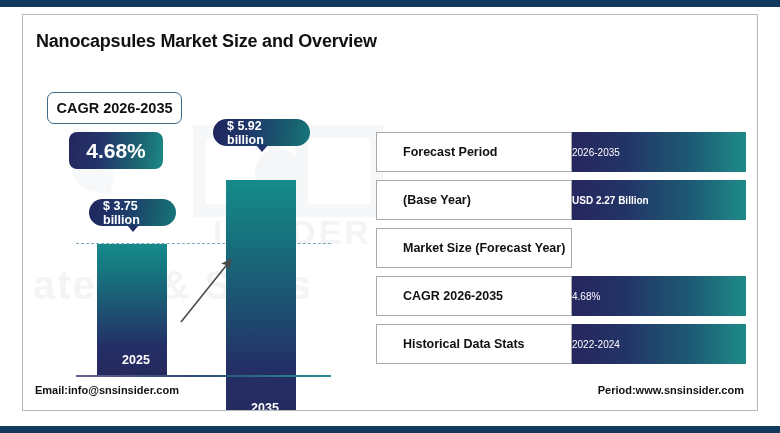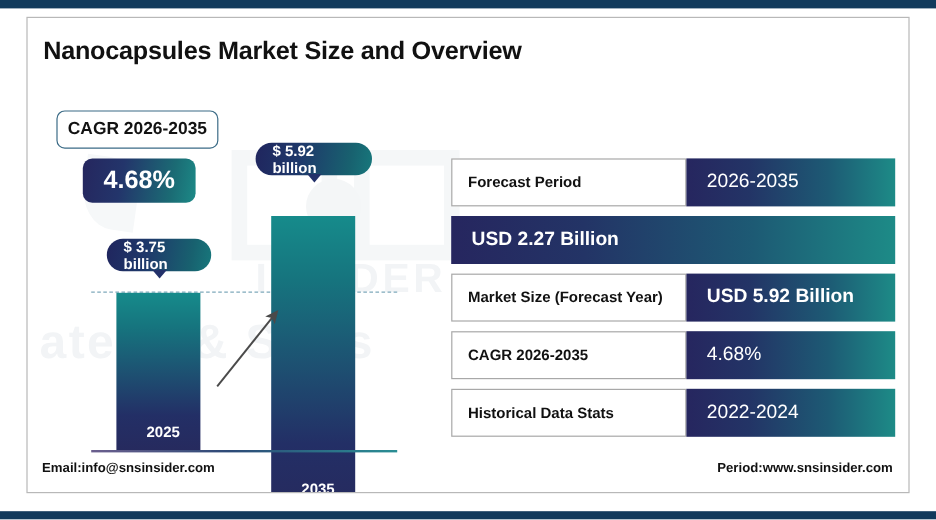--- a/index.html
+++ b/index.html
@@ -51,21 +51,21 @@
     transform: rotate(8deg);
   }
   .wm-gear {
     position: absolute; left: 82px; top: 24px; width: 46px; height: 46px;
     background: #f4f6f7; border-radius: 50%;
   }
 
   .title {
     position: absolute;
     left: 13px; top: 16px;
-    font-size: 21px; font-weight: 700; color: #111111;
+    font-size: 18px; font-weight: 700; color: #111111;
     letter-spacing: -0.2px;
   }
 
   
   .cagr-label {
     position: absolute;
     left: 24px; top: 77px;
     width: 135px; height: 32px;
     border: 1.5px solid #3b6b86;
     border-radius: 7px;
@@ -141,29 +141,28 @@
     position: relative;
     display: flex;
     height: 40px;
     margin-bottom: 8px;
   }
   .tcell-label {
     width: 196px;
     border: 1.5px solid #a8a8a8;
     background: #ffffff;
     display: flex; align-items: center;
-    padding-left: 13px;
+    padding-left: 26px;
     font-size: 12.5px; font-weight: 700; color: #111111;
   }
   .tcell-value {
     flex: 1;
     background: linear-gradient(90deg, #26265f 0%, #233466 30%, #1d5a74 68%, #1d8b87 100%);
     display: flex; align-items: center;
-    padding-left: 17px;
-    font-size: 16px; color: #ffffff;
+    font-size: 10px; color: #ffffff;
   }
   .tcell-value.bold { font-weight: 700; }
 
   
   .footer-left {
     position: absolute; left: 12px; bottom: 14px;
     font-size: 11px; font-weight: 700; color: #111111;
     font-family: "Liberation Sans Narrow", "Liberation Sans", sans-serif;
   }
   .footer-right {
@@ -222,25 +221,25 @@
 
       <div class="axis"></div>
     </div>
 
     <div class="table">
       <div class="trow">
         <div class="tcell-label">Forecast Period</div>
         <div class="tcell-value">2026-2035</div>
       </div>
       <div class="trow">
+        <div class="tcell-label">(Base Year)</div>
         <div class="tcell-value bold">USD 2.27 Billion</div>
       </div>
       <div class="trow">
         <div class="tcell-label">Market Size (Forecast Year)</div>
-        <div class="tcell-value bold">USD 5.92 Billion</div>
       </div>
       <div class="trow">
         <div class="tcell-label">CAGR 2026-2035</div>
         <div class="tcell-value">4.68%</div>
       </div>
       <div class="trow">
         <div class="tcell-label">Historical Data Stats</div>
         <div class="tcell-value">2022-2024</div>
       </div>
     </div>

